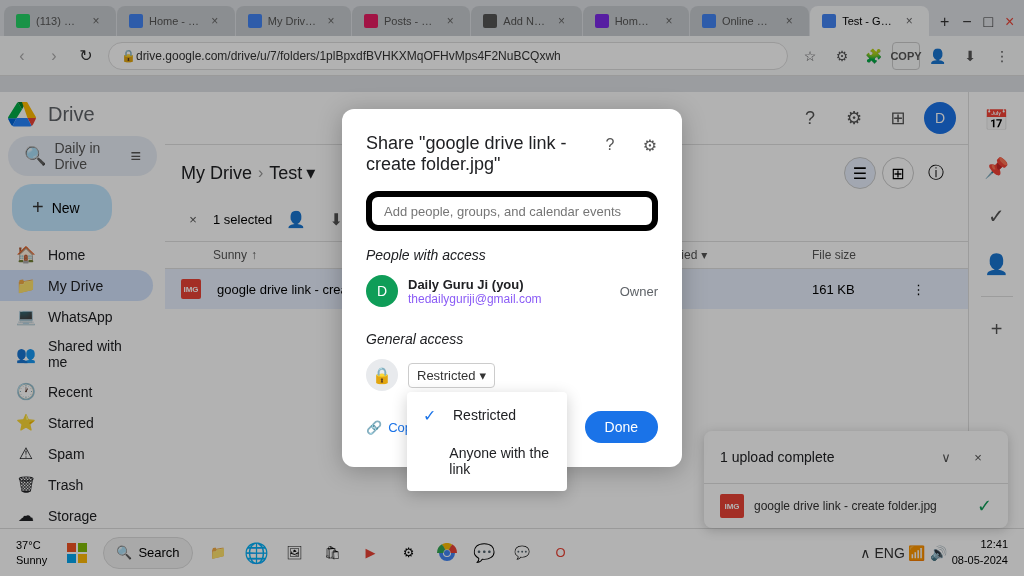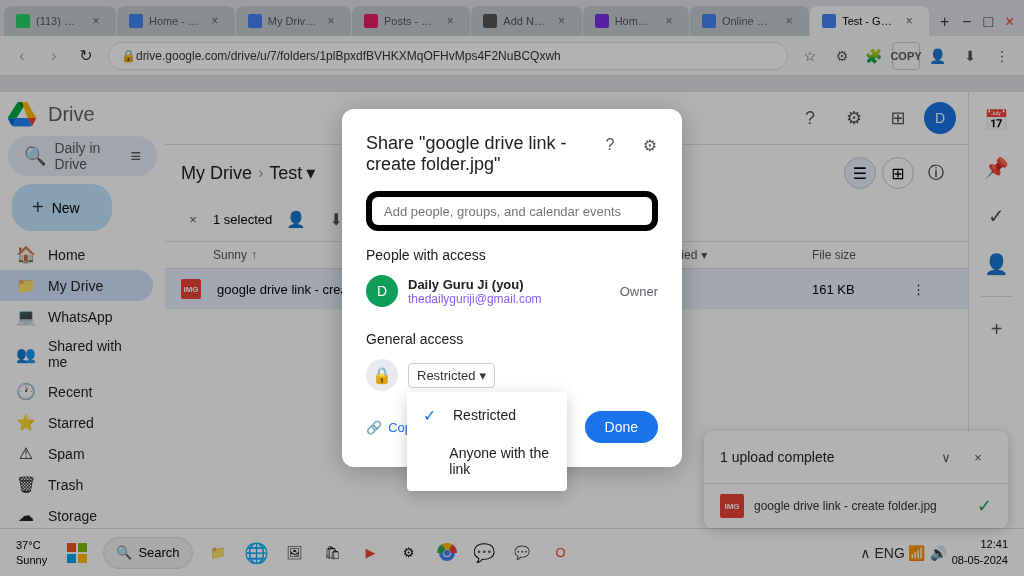--- a/index.html
+++ b/index.html
@@ -73,21 +73,21 @@
     .top-icon-btn { width: 36px; height: 36px; border-radius: 50%; display: flex; align-items: center; justify-content: center; cursor: pointer; color: #555; font-size: 18px; }
     .avatar { width: 32px; height: 32px; border-radius: 50%; background: #1a73e8; color: white; display: flex; align-items: center; justify-content: center; font-size: 14px; font-weight: 500; cursor: pointer; }
 
     
     .modal-overlay { position: absolute; top: 0; left: 0; width: 100%; height: 100%; background: rgba(0,0,0,0.3); z-index: 100; display: flex; align-items: center; justify-content: center; }
     .modal { background: #fff; border-radius: 12px; width: 340px; padding: 24px; box-shadow: 0 4px 24px rgba(0,0,0,0.25); position: relative; }
     .modal-title { font-size: 18px; font-weight: 500; color: #202124; margin-bottom: 16px; padding-right: 48px; }
     .modal-icons { position: absolute; top: 20px; right: 16px; display: flex; gap: 8px; }
     .modal-icon-btn { width: 32px; height: 32px; border-radius: 50%; display: flex; align-items: center; justify-content: center; cursor: pointer; color: #555; font-size: 16px; }
     .share-input { width: 100%; height: 40px; border: 6px solid #000000; border-radius: 12px; padding: 0 12px; font-size: 13px; color: #555; margin-bottom: 16px; outline: none; }
-    .section-label { font-size: 14px; font-weight: 500; color: #202124; margin-bottom: 12px; }
+    .section-label { font-size: 14px; font-weight: 500; color: #202124; margin-bottom: 12px; font-style: italic; }
     .user-row { display: flex; align-items: center; gap: 10px; margin-bottom: 8px; }
     .user-avatar { width: 32px; height: 32px; border-radius: 50%; background: #0f9d58; color: white; display: flex; align-items: center; justify-content: center; font-size: 14px; font-weight: 500; flex-shrink: 0; }
     .user-info { flex: 1; }
     .user-name { font-size: 13px; color: #202124; font-weight: 700; }
     .user-email { font-size: 12px; color: #8b5cf6; }
     .user-role { font-size: 13px; color: #5f6368; }
     .general-access { margin-top: 24px; }
     .access-row { display: flex; align-items: center; gap: 10px; }
     .lock-icon-circle { width: 32px; height: 32px; border-radius: 50%; background: #e8eaed; display: flex; align-items: center; justify-content: center; font-size: 16px; flex-shrink: 0; }
     .access-dropdown { display: inline-flex; align-items: center; gap: 4px; border: 1px solid #ccc; border-radius: 4px; padding: 4px 8px; cursor: pointer; font-size: 13px; color: #333; background: #fff; position: relative; }

